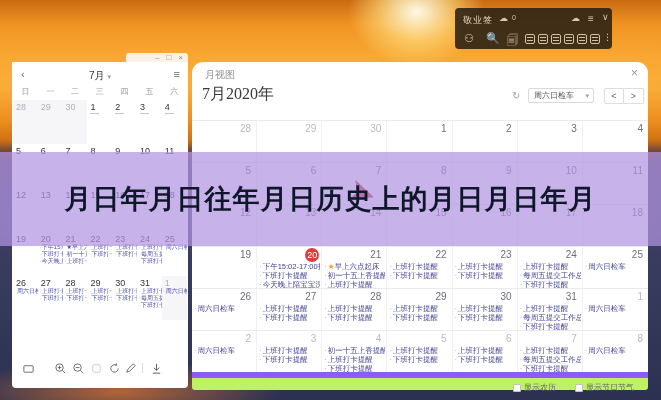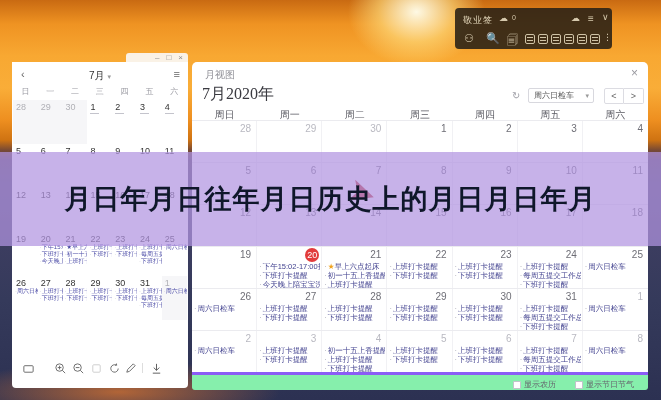--- a/index.html
+++ b/index.html
@@ -63,21 +63,21 @@
   .mini-ev { font-size:6px; line-height:7px; color:#4a4aa6; white-space:nowrap; overflow:hidden; padding-left:2px; }
   .mini-ev .b { color:#b9b9c4; }
   .lp-toolbar { position:absolute; left:0; bottom:11px; width:100%; height:16px; }
   .lp-tool { position:absolute; top:0; width:14px; height:14px; color:#666; }
   .lp-tool svg { width:13px; height:13px; }
   .lp-sep { position:absolute; top:2px; width:1px; height:10px; background:#ddd; }
 
   
   .main-panel {
     position:absolute; left:192px; top:62px; width:456px; height:328px;
-    background:#fff; border-radius:5px; z-index:10;
+    background:#fff; border-radius:11px; z-index:10;
   }
   .mp-title { position:absolute; left:13px; top:6px; font-size:10px; color:#8f8f96; }
   .mp-close { position:absolute; right:10px; top:4px; font-size:12px; color:#9a9aa0; }
   .mp-month { position:absolute; left:10px; top:22px; font-size:16px; color:#3a3a40; font-family:"Liberation Serif","DejaVu Serif",serif; }
   .mp-refresh { position:absolute; left:320px; top:28px; font-size:10px; color:#a0a0a8; }
   .mp-dropdown {
     position:absolute; left:336px; top:26px; width:66px; height:15px;
     border:1px solid #d8d8de; border-radius:2px; background:#fff;
     font-size:8px; color:#555; line-height:13px; padding-left:5px;
   }
@@ -97,21 +97,21 @@
   .today-badge {
     position:absolute; right:2px; top:1px; width:14px; height:14px; border-radius:50%;
     background:#e23b3b; color:#fff; font-size:9px; text-align:center; line-height:14px;
   }
   .ev-list { position:absolute; left:2px; top:15px; right:1px; }
   .ev { font-size:7.5px; line-height:9px; color:#41418f; white-space:nowrap; overflow:hidden; }
   .ev .b { color:#b3b3be; margin-right:1px; }
   .ev .star { color:#f0a21d; }
   .mp-footer {
     position:absolute; left:0; bottom:0; width:456px; height:18px;
-    background:#86efac; border-top:3px solid #8b5cf6; border-radius:0 0 3px 3px;
+    background:#bef264; border-top:6px solid #8b5cf6; border-radius:0 0 3px 3px;
   }
   .cbx-wrap { position:absolute; top:4px; display:flex; align-items:center; gap:3px; font-size:8px; color:#66666e; }
   .cbx { width:8px; height:8px; border:1px solid #c2c2ca; background:#fff; border-radius:1px; }
   .cbx-lunar { right:92px; } .cbx-fest { right:14px; }
 
   
   .red-arrow { position:absolute; left:348px; top:172px; z-index:15; color:#bb2525; font-size:34px; transform:rotate(18deg); font-weight:bold; }
   .banner {
     position:absolute; left:0; top:152px; width:661px; height:94px; z-index:30;
     background:rgba(177,148,225,.72);
@@ -379,29 +379,20 @@
   <span class="mp-month">7月2020年</span>
   <span class="mp-refresh">↻</span>
   <span class="mp-dropdown">
     <b style="font-weight:normal">周六日检车</b>
     <b class="mp-dd-caret" style="font-weight:normal">▾</b>
   </span>
   <span class="mp-navbtns">
     <span class="mp-navbtn prev">&lt;</span>
     <span class="mp-navbtn next">&gt;</span>
   </span>
-  <div class="mp-weekdays">
-      <span>周日</span>
-      <span>周一</span>
-      <span>周二</span>
-      <span>周三</span>
-      <span>周四</span>
-      <span>周五</span>
-      <span>周六</span>
-    </div>
   <div class="month-grid">
       <div class="cal-row">
         <div class="cal-cell om" style="left: 0px;">
           <span class="cal-d">28</span>
         </div>
         <div class="cal-cell om" style="left: 65.14px;">
           <span class="cal-d">29</span>
         </div>
         <div class="cal-cell om" style="left: 130.28px;">
           <span class="cal-d">30</span>

